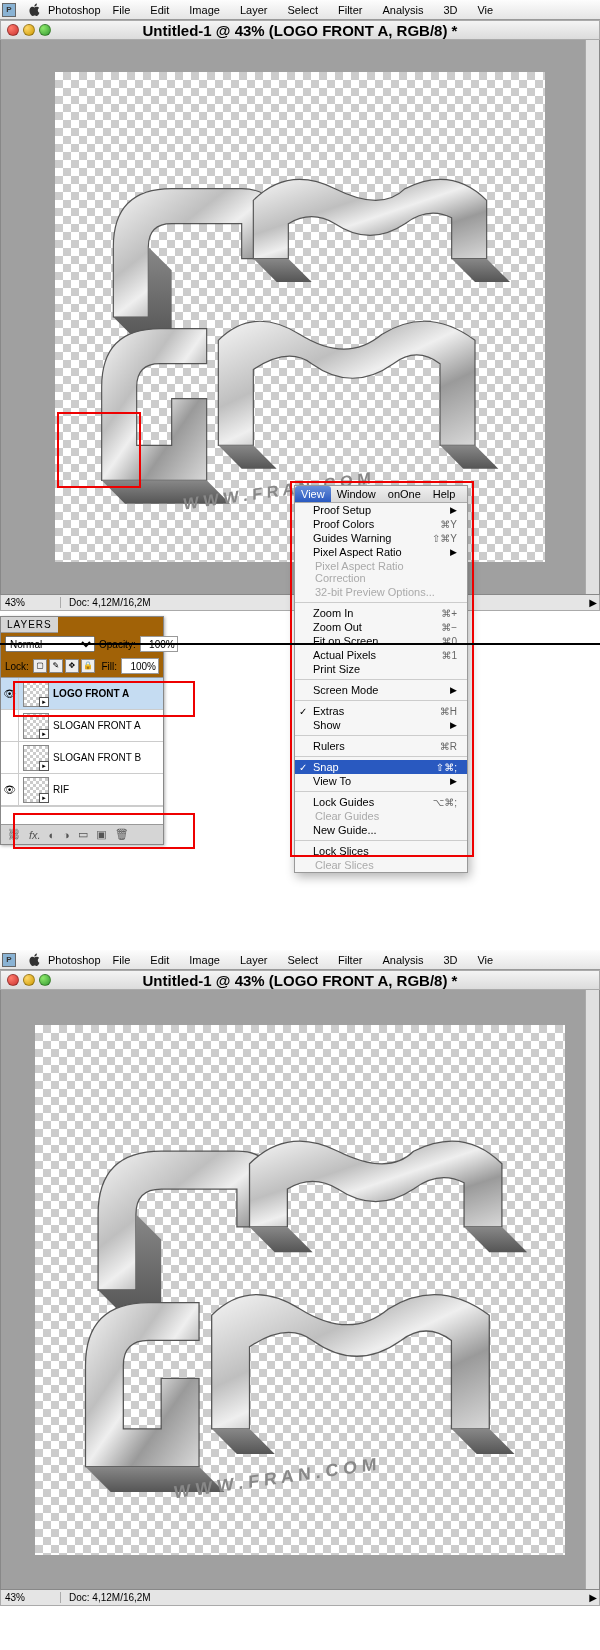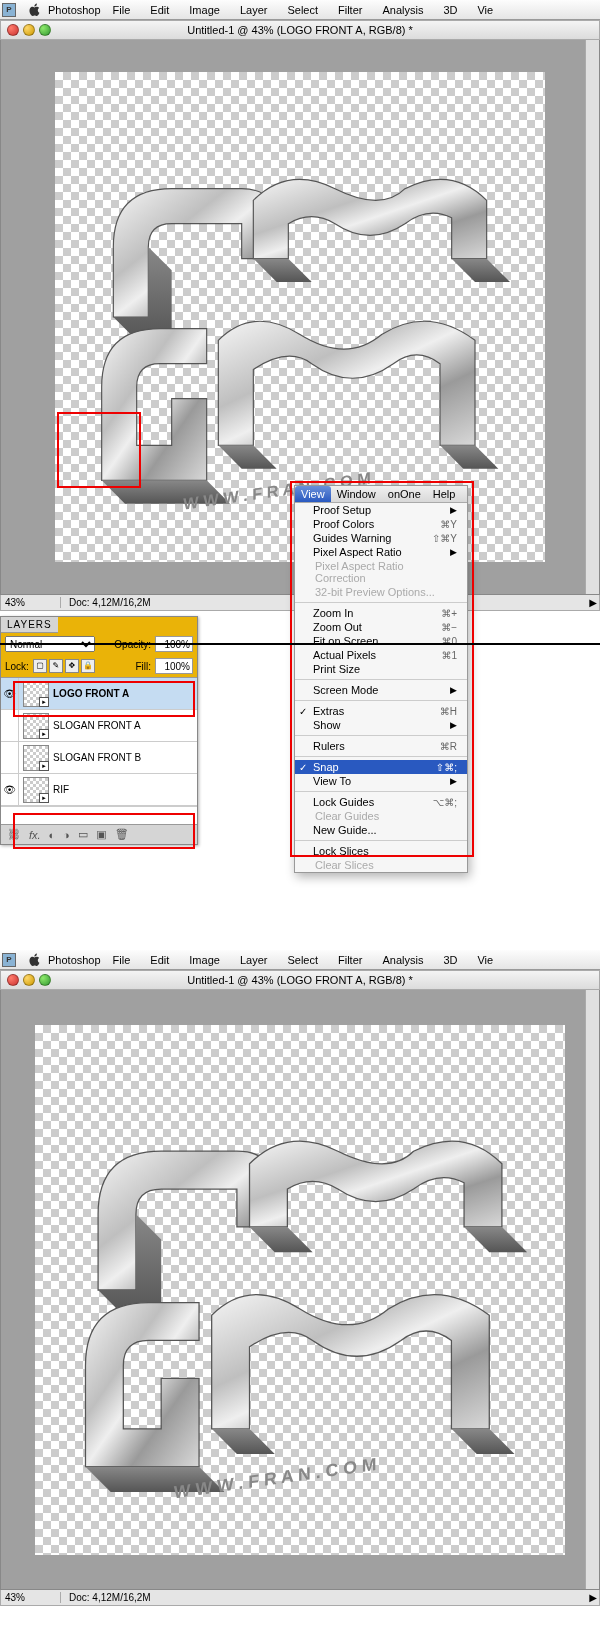--- a/index.html
+++ b/index.html
@@ -10,21 +10,21 @@
 .menubar .ps-icon { width: 14px; height: 14px; background: #8ab3d4; border: 1px solid #666; margin-right: 6px; display: inline-flex; align-items: center; justify-content: center; font-size: 8px; color: #333; font-weight: bold; }
 .menubar .appname { font-weight: normal; margin-right: 2px; }
 .menubar .mitem { margin: 0 10px; cursor: default; }
 
 .window-title { height: 20px; background: linear-gradient(#f4f4f4, #dcdcdc); border: 1px solid #aaa; display: flex; align-items: center; position: relative; }
 .traffic { display: flex; gap: 4px; margin-left: 6px; }
 .tlight { width: 12px; height: 12px; border-radius: 50%; border: 1px solid rgba(0,0,0,0.3); }
 .tl-red { background: radial-gradient(circle at 30% 30%, #ff7b6b, #c33); }
 .tl-yel { background: radial-gradient(circle at 30% 30%, #ffd86b, #c90); }
 .tl-grn { background: radial-gradient(circle at 30% 30%, #8eea6b, #393); }
-.wtitle { flex: 1; text-align: center; font-size: 11px; padding-right: 50px; }
+.wtitle { flex: 1; text-align: center; font-size: 15px; padding-right: 50px; font-weight: bold; }
 
 .canvas-area { height: 555px; background: #a0a0a0; border: 1px solid #888; border-top: none; position: relative; display: flex; align-items: center; justify-content: center; }
 .checker { width: 490px; height: 490px; background-image:
   linear-gradient(45deg, #ccc 25%, transparent 25%),
   linear-gradient(-45deg, #ccc 25%, transparent 25%),
   linear-gradient(45deg, transparent 75%, #ccc 75%),
   linear-gradient(-45deg, transparent 75%, #ccc 75%);
   background-size: 16px 16px;
   background-position: 0 0, 0 8px, 8px -8px, -8px 0;
   background-color: #fff;
@@ -32,21 +32,21 @@
   display: flex; align-items: center; justify-content: center;
 }
 
 .red-box { position: absolute; border: 2px solid #e00; }
 
 .statusbar { height: 16px; background: #e5e5e5; border: 1px solid #aaa; border-top: none; display: flex; align-items: center; font-size: 10px; }
 .statusbar .zoom { width: 60px; padding-left: 4px; border-right: 1px solid #aaa; }
 .statusbar .doc { padding-left: 8px; flex: 1; }
 .statusbar .arrow { width: 12px; text-align: center; cursor: default; }
 
-.layers-panel { width: 198px; background: #eab308; border: 1px solid #888; position: absolute; left: 0; top: 616px; box-shadow: 1px 1px 3px rgba(0,0,0,0.3); }
+.layers-panel { width: 164px; background: #a16207; border: 1px solid #888; position: absolute; left: 0; top: 616px; box-shadow: 1px 1px 3px rgba(0,0,0,0.3); }
 .panel-tab { background: #d5d5d5; border-bottom: 1px solid #999; padding: 2px 6px; font-size: 10px; letter-spacing: 1px; display: inline-block; }
 .panel-row { display: flex; align-items: center; padding: 3px 4px; font-size: 10px; gap: 4px; }
 .panel-row select, .panel-row input { font-size: 10px; height: 16px; }
 .panel-row select { flex: 0 0 90px; }
 .opacity-lbl { margin-left: auto; }
 .pct-input { width: 38px; border: 1px solid #999; background: #fff; text-align: right; padding-right: 2px; }
 .lock-icons { display: flex; gap: 2px; }
 .lock-icons span { width: 14px; height: 14px; border: 1px solid #888; background: #eee; display: inline-block; font-size: 8px; text-align: center; line-height: 12px; }
 .layer-list { background: #fff; }
 .layer-row { display: flex; align-items: center; height: 32px; border-bottom: 1px solid #ccc; position: relative; }

